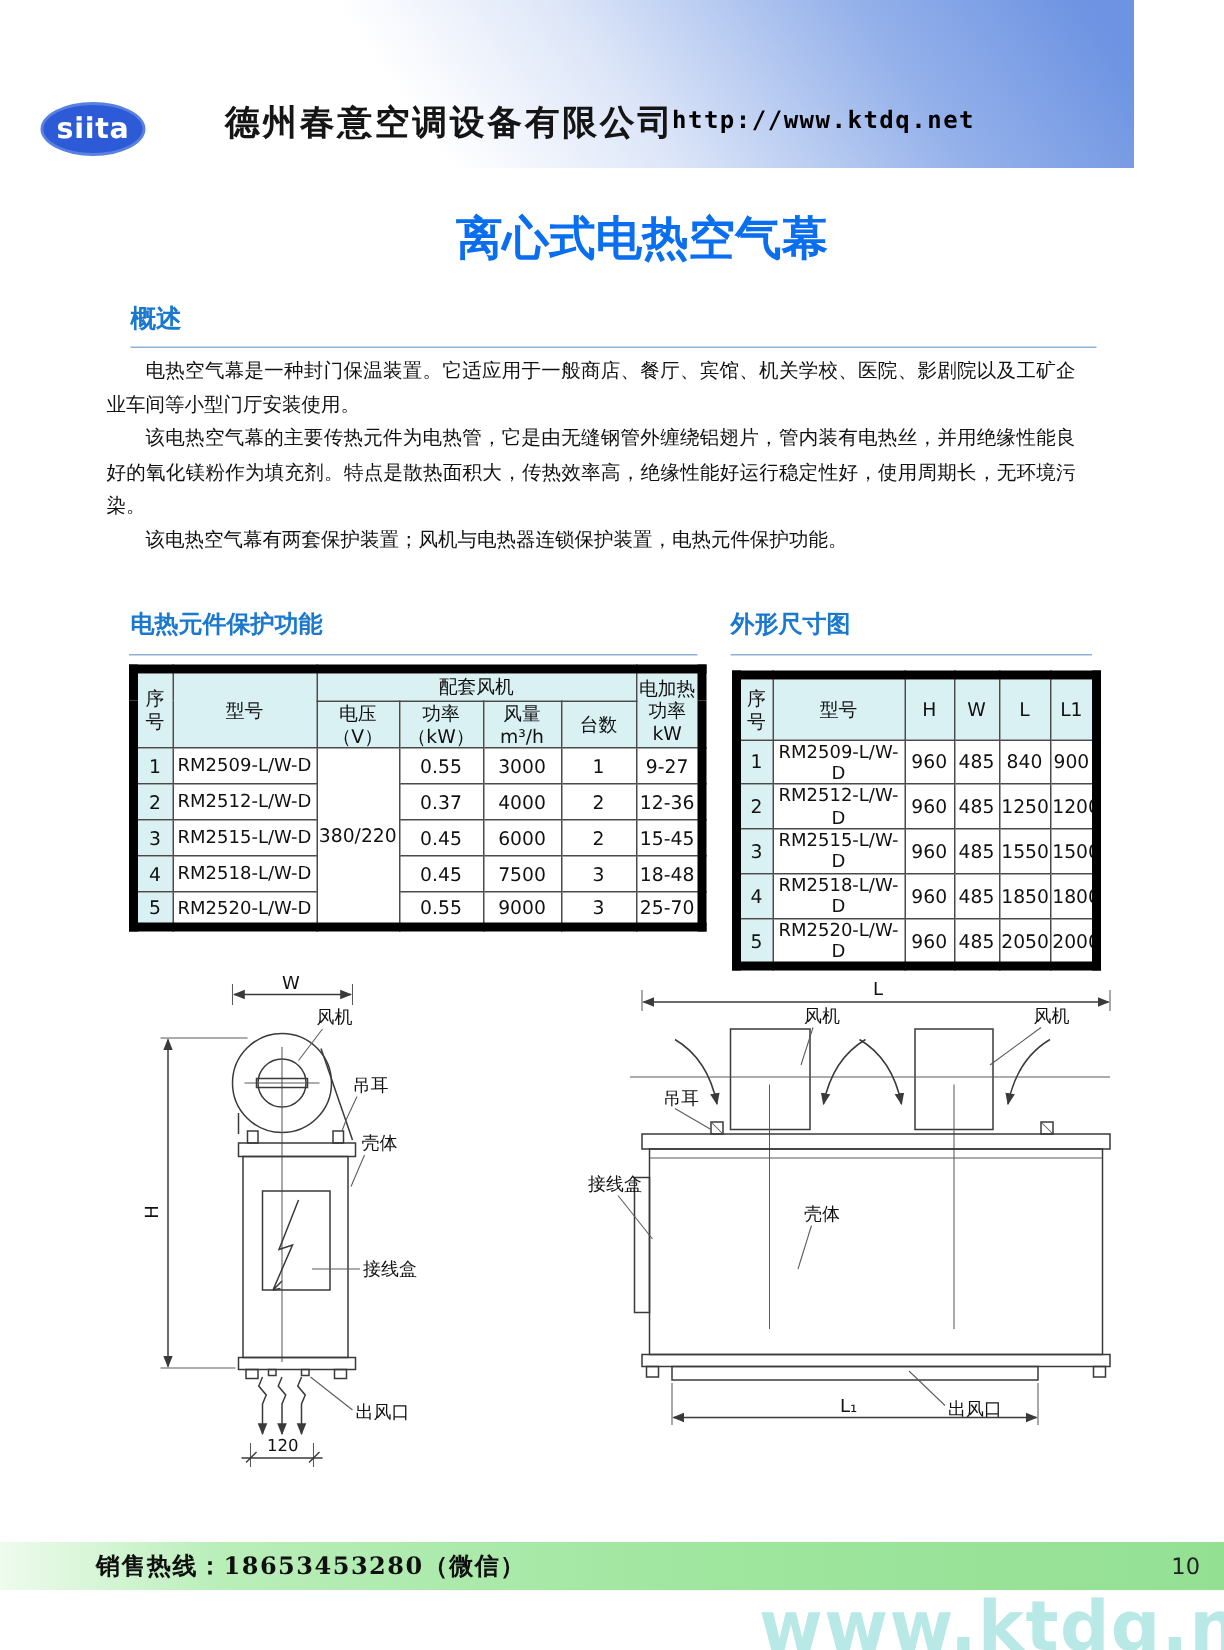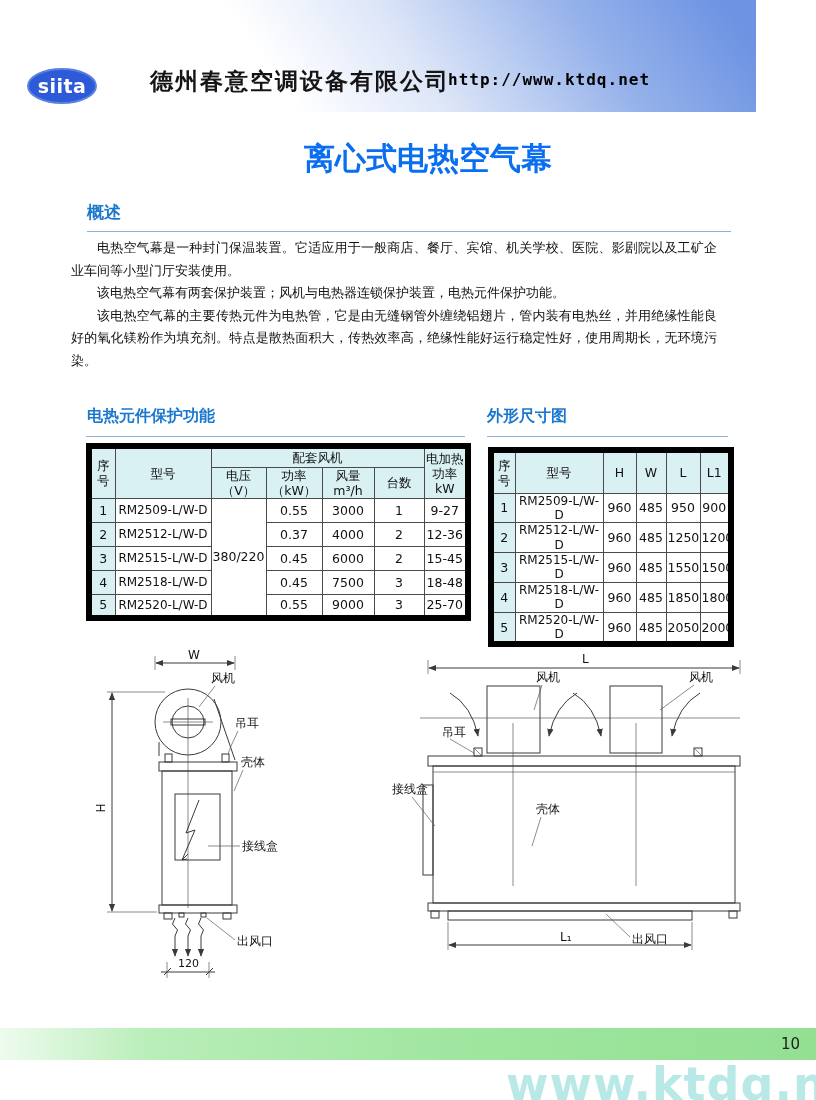--- a/index.html
+++ b/index.html
@@ -78,22 +78,22 @@
     <div class="company">德州春意空调设备有限公司</div>
     <div class="website">http://www.ktdq.net</div>
   </div>
 
   <h1 class="title">离心式电热空气幕</h1>
 
   <h2 class="sec-h h-overview">概述</h2>
   <div class="rule rule-overview"></div>
   <div class="overview-text">
     <p>电热空气幕是一种封门保温装置。它适应用于一般商店、餐厅、宾馆、机关学校、医院、影剧院以及工矿企业车间等小型门厅安装使用。</p>
+    <p>该电热空气幕的主要传热元件为电热管，它是由无缝钢管外缠绕铝翅片，管内装有电热丝，并用绝缘性能良好的氧化镁粉作为填充剂。特点是散热面积大，传热效率高，绝缘性能好运行稳定性好，使用周期长，无环境污染。</p>
     <p>该电热空气幕有两套保护装置；风机与电热器连锁保护装置，电热元件保护功能。</p>
-    <p>该电热空气幕的主要传热元件为电热管，它是由无缝钢管外缠绕铝翅片，管内装有电热丝，并用绝缘性能良好的氧化镁粉作为填充剂。特点是散热面积大，传热效率高，绝缘性能好运行稳定性好，使用周期长，无环境污染。</p>
   </div>
 
   <h2 class="sec-h h-params">电热元件保护功能</h2>
   <div class="rule rule-params"></div>
   <h2 class="sec-h h-dims">外形尺寸图</h2>
   <div class="rule rule-dims"></div>
 
   <table class="tbl params-tbl">
     <colgroup>
       <col style="width:26px">
@@ -177,21 +177,21 @@
       <td class="hd">H</td>
       <td class="hd">W</td>
       <td class="hd">L</td>
       <td class="hd">L1</td>
     </tr>
     <tr class="drow">
       <td class="hd">1</td>
       <td class="model">RM2509-L/W-D</td>
       <td>960</td>
       <td>485</td>
-      <td>950</td>
+      <td>840</td>
       <td>900</td>
     </tr>
     <tr class="drow">
       <td class="hd">2</td>
       <td class="model">RM2512-L/W-D</td>
       <td>960</td>
       <td>485</td>
       <td>1250</td>
       <td>1200</td>
     </tr>
@@ -347,16 +347,17 @@
     </g>
     <g>
       <line class="thin" x1="58" y1="274" x2="58" y2="302"></line>
       <line class="thin" x1="302" y1="274" x2="302" y2="302"></line>
       <line class="ln" x1="59" y1="297" x2="301" y2="297" marker-start="url(#fA)" marker-end="url(#fA)"></line>
       <text x="170" y="293">L₁</text>
     </g>
   </svg>
 
   <div class="footer-band"></div>
+  <div class="hotline">销售热线：18653453280（微信）</div>
   <div class="pageno">10</div>
   <div class="watermark">www.ktdq.net</div>
 
 </div>
 
 </body></html>

